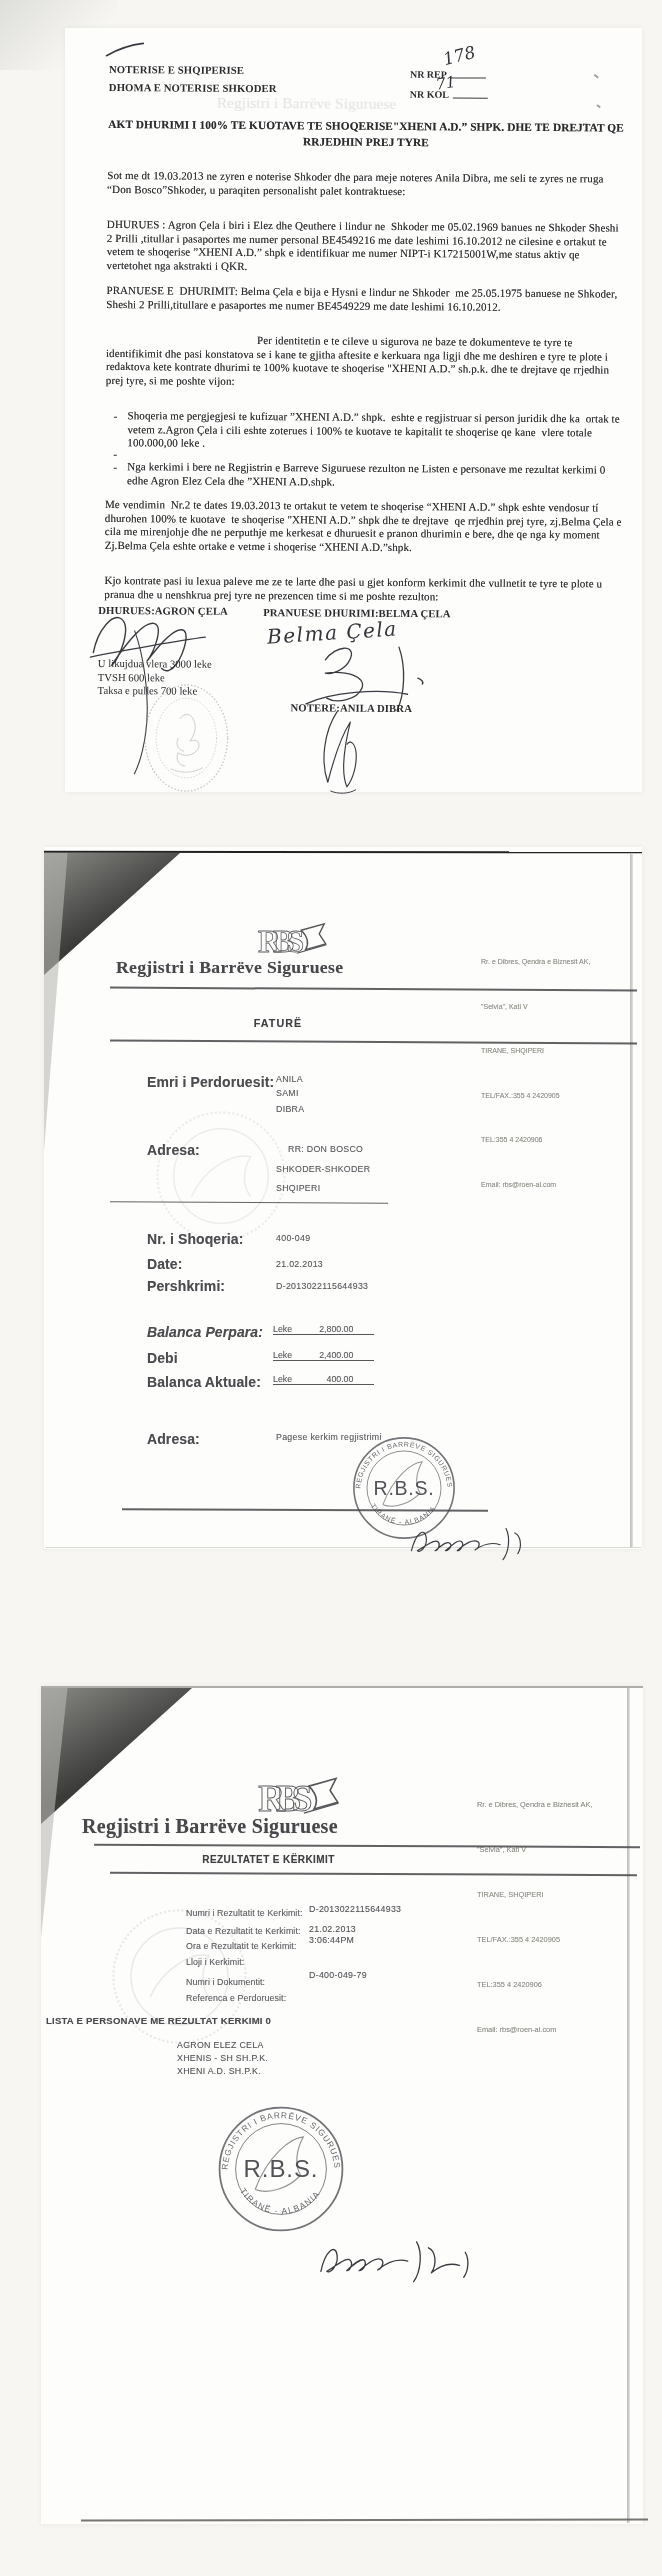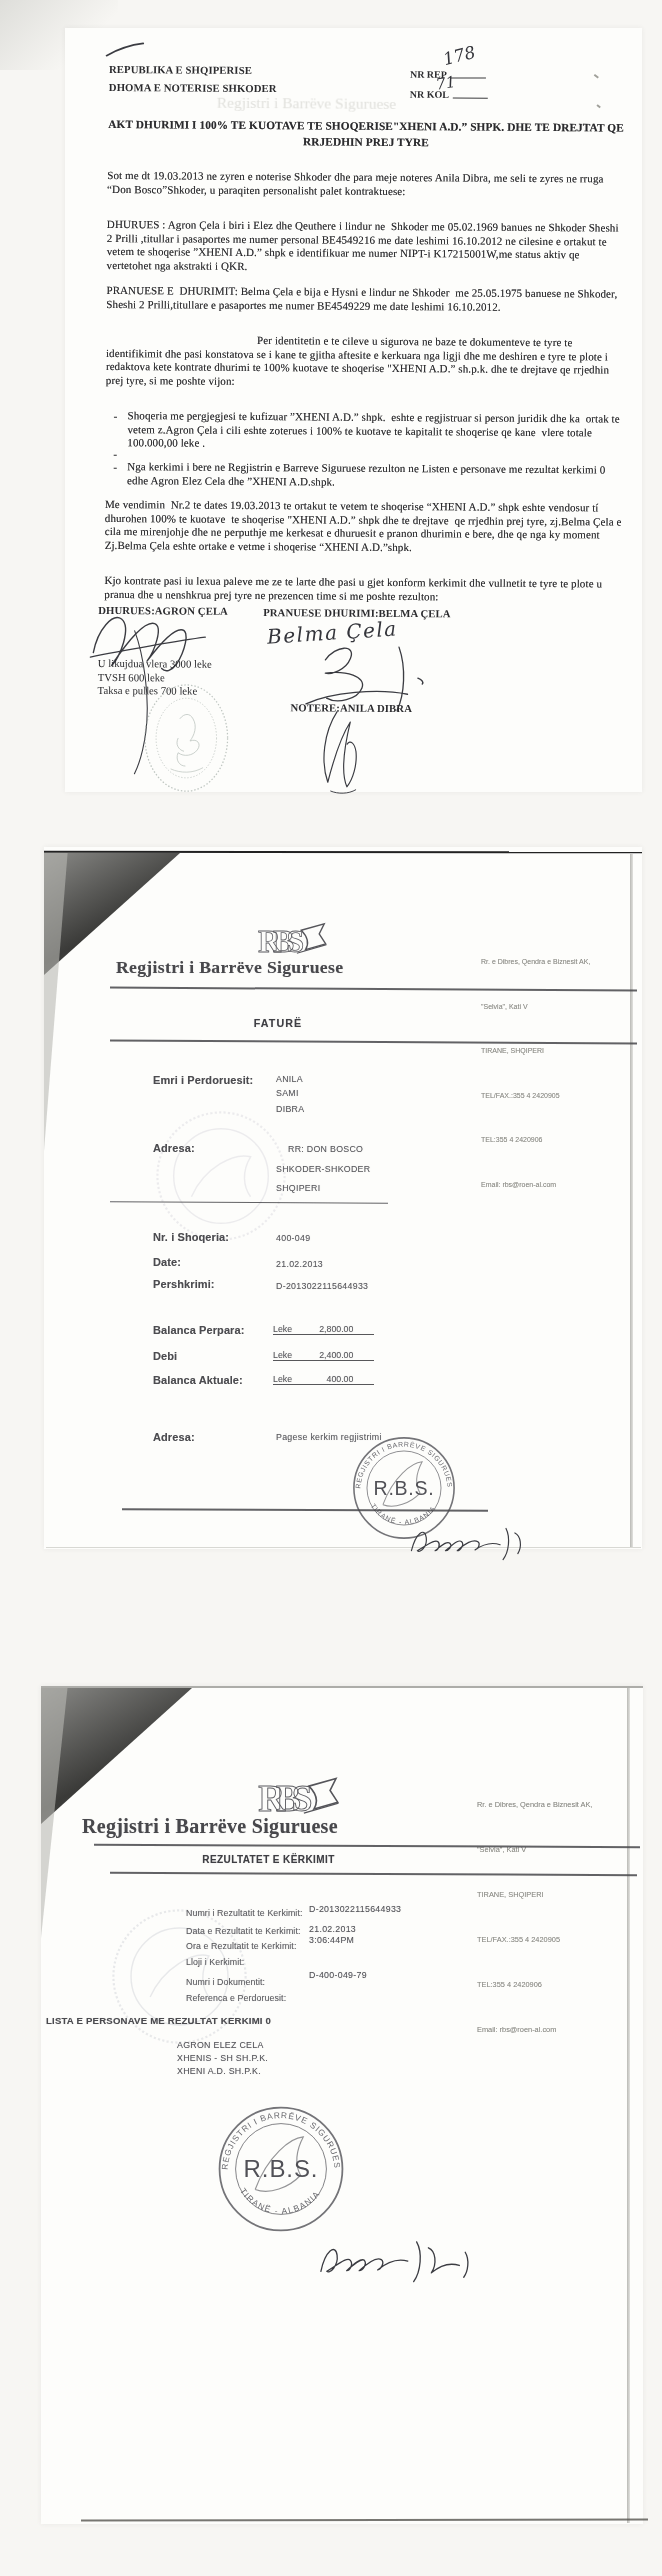--- a/index.html
+++ b/index.html
@@ -34,21 +34,21 @@
   .hand { font-family:"DejaVu Serif", serif; font-style:italic; color:#34353b; }
   .ghost { color:#c9c9c3; opacity:.55; filter:blur(0.4px); font-family:"Liberation Serif",serif; }
   .sig-svg path { stroke:#3b3c42; fill:none; stroke-linecap:round; stroke-linejoin:round; }
 
   
   .rbs-org { font-family:"Liberation Serif", serif; font-weight:600; color:#48484c;
              letter-spacing:0.3px; text-shadow:0 0 0.7px rgba(90,90,95,.45); }
   .rbs-addr { color:#8f8f89; text-shadow:0 0 0.6px rgba(150,150,145,.5); }
   .rbs-addr div { white-space:nowrap;margin-top:33px; }
   .rule { position:absolute; background:#47474a; opacity:.85; }
-  .lbl2 { position:absolute; left:153px; font-weight:700; font-size:11px; color:#4c4c50;
+  .lbl2 { position:absolute; left:147px; font-weight:700; font-size:14px; color:#4c4c50;
           text-shadow:0 0 0.6px rgba(110,110,115,.5); letter-spacing:0.1px; }
   .val2 { position:absolute; left:276px; font-size:8.8px; color:#5a5a5e;
           text-shadow:0 0 0.7px rgba(130,130,135,.5); letter-spacing:0.3px; }
   .amt-line { position:absolute; left:273px; width:101px; height:11px;
               border-bottom:1.1px solid #57575a; display:flex; justify-content:space-between;
               font-size:8.8px; color:#5a5a5e; text-shadow:0 0 0.7px rgba(130,130,135,.5); }
   .amt-line .amt { margin-right:20.6px; }
   .doc-title2 { position:absolute; text-align:center; font-weight:700; color:#3f3f44;
                 text-shadow:0 0 0.7px rgba(100,100,105,.5); }
   .lbl3 { position:absolute; left:186px; font-size:8.8px; color:#5c5c60;
@@ -71,21 +71,21 @@
   <section class="page" style="left:65px; top:28px; width:577px; height:764px;"></section>
 
   <div class="abs d1" style="left:0; top:0; width:663px; height:803px; transform:rotate(.4deg); transform-origin:110px 66px;">
 
     <svg class="abs sig-svg" style="left:105px; top:41px;" width="41" height="17.7" viewBox="0 0 56 24">
       <path d="M2,20 C16,12 36,5 52,3" stroke-width="2.4"></path>
     </svg>
 
     <div class="abs ghost" style="left:217px; top:93px; font-size:15.5px;">Regjistri i Barrëve Siguruese</div>
 
-    <div class="abs d1head" style="left:109px; top:63px;">REPUBLIKA  E SHQIPERISE</div>
+    <div class="abs d1head" style="left:109px; top:63px;">NOTERISE  E SHQIPERISE</div>
     <div class="abs d1head" style="left:109px; top:81px;">DHOMA E NOTERISE SHKODER</div>
 
     <div class="nr-row" style="left:410px; top:66px;">
       <span>NR REP</span><span class="nr-line"></span>
     </div>
     <div class="nr-row" style="left:410px; top:86px;">
       <span>NR KOL</span><span class="nr-line"></span>
     </div>
     <div class="abs hand" style="left:443px; top:43px; font-size:17px; transform:rotate(-15deg);">178</div>
     <div class="abs hand" style="left:436px; top:72px; font-size:15.5px; transform:rotate(-9deg);">71</div>
@@ -205,21 +205,21 @@
 
   <div class="rule" style="left:110px; top:1202px; width:278px; height:1.1px; transform:rotate(.3deg);"></div>
 
   <div class="lbl2" style="top:1231px;">Nr. i Shoqeria:</div>
   <div class="val2" style="top:1233px;">400-049</div>
   <div class="lbl2" style="top:1256px;">Date:</div>
   <div class="val2" style="top:1259px;">21.02.2013</div>
   <div class="lbl2" style="top:1278px;">Pershkrimi:</div>
   <div class="val2" style="top:1281px;">D-2013022115644933</div>
 
-  <div class="lbl2" style="top:1324px;">Balanca Perpara:</div>
+  <div class="lbl2" style="top:1324px;font-style:italic;">Balanca Perpara:</div>
   <div class="amt-line" style="top:1324px;">
     <span>Leke</span>
     <span class="amt">2,800.00</span>
   </div>
   <div class="lbl2" style="top:1350px;">Debi</div>
   <div class="amt-line" style="top:1350px;">
     <span>Leke</span>
     <span class="amt">2,400.00</span>
   </div>
   <div class="lbl2" style="top:1374px;">Balanca Aktuale:</div>

